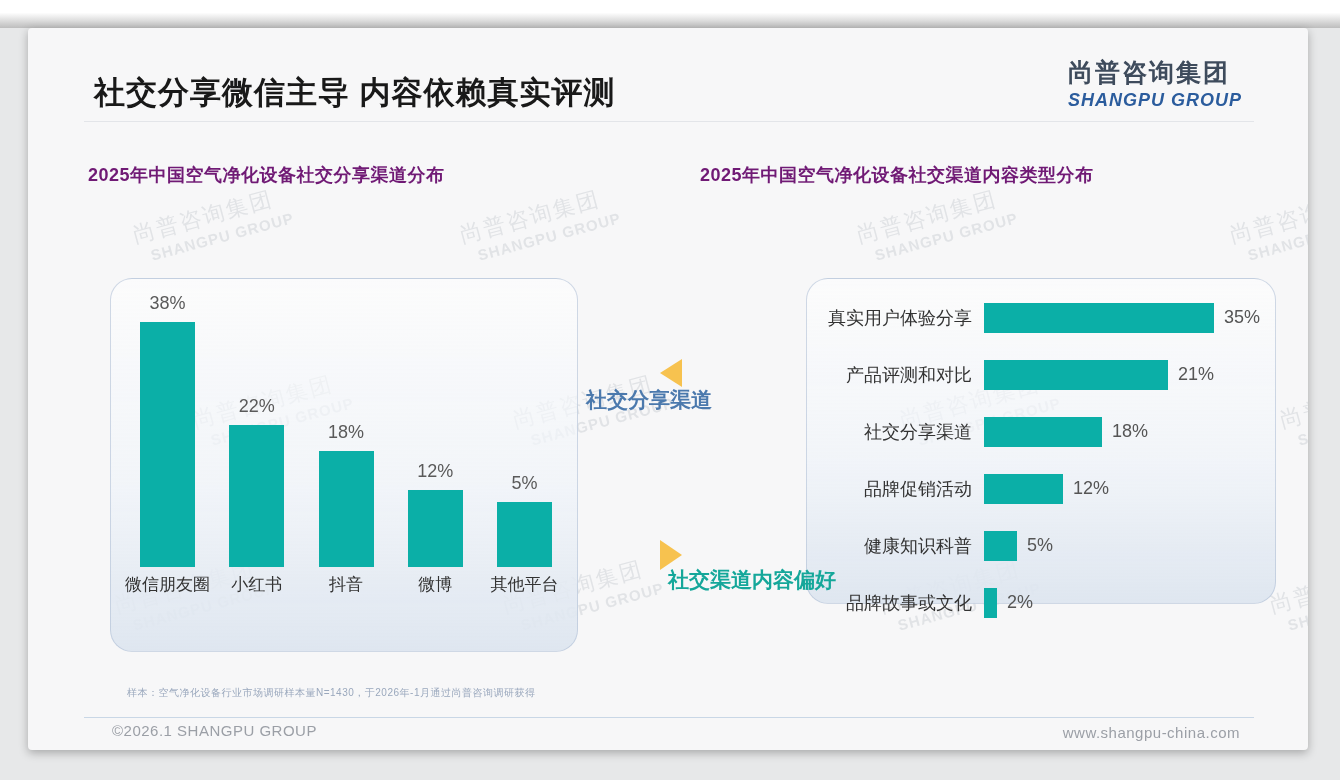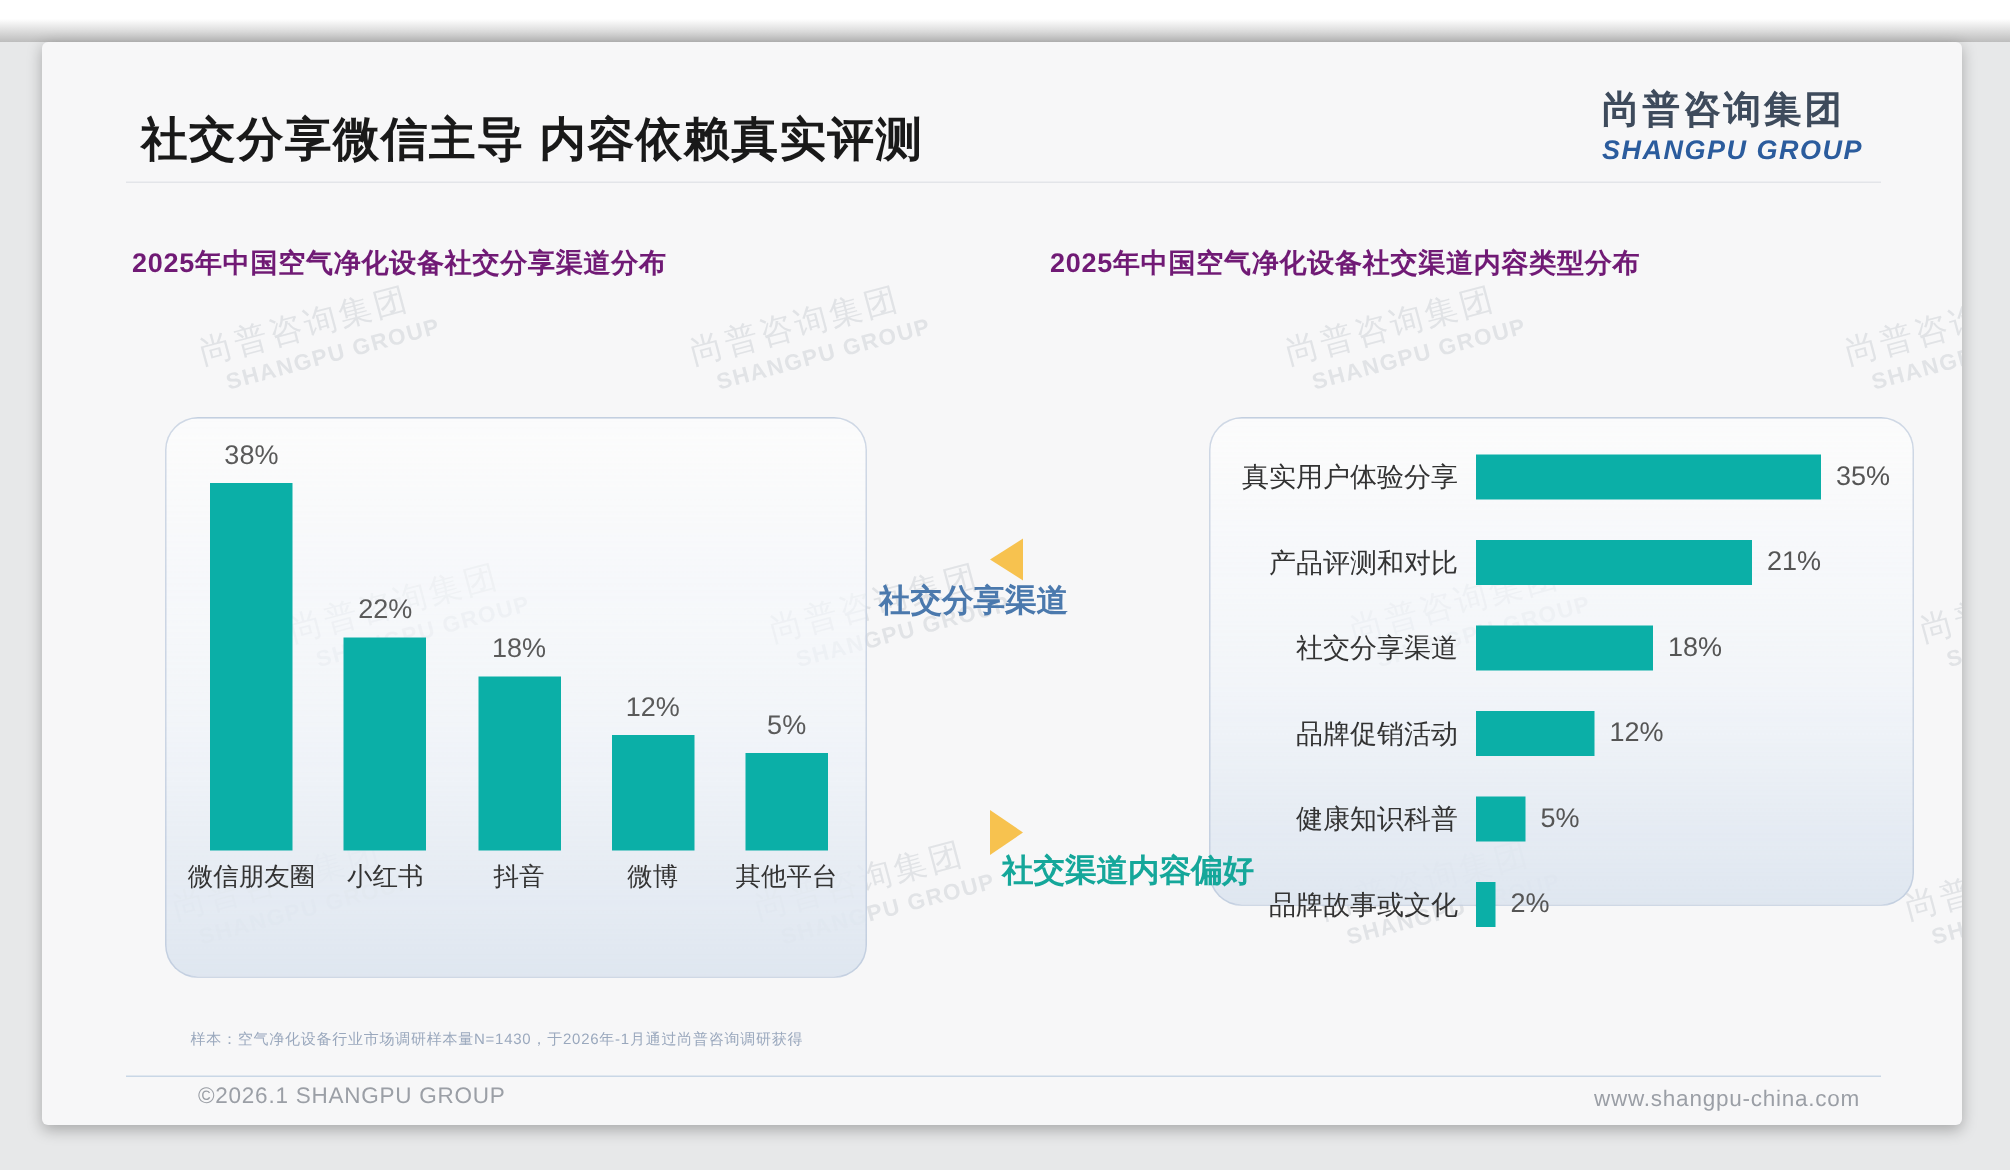--- a/index.html
+++ b/index.html
@@ -73,21 +73,21 @@
   
   .tri { width:0; height:0; }
   .tri-left-wrap { left:632px; top:331px; }
   .tri-right-wrap { left:632px; top:512px; }
   .anno-label { font-size:21px; font-weight:bold; white-space:nowrap; }
   .anno-share { left:558px; top:358px; }
   .anno-pref { left:640px; top:538px; }
 
   .footnote { left:84px; top:658px; font-size:10px; color:#9aa8bd; letter-spacing:0.5px;margin-left:15px; }
   .footer-divider { left:56px; top:689px; width:1170px; height:1px; background:#c9d7e6; }
-  .footer-left { left:84px; top:694px; font-size:15px; color:#9b9fa6; letter-spacing:0.5px;margin-left:20px; }
+  .footer-left { left:84px; top:694px; font-size:15px; color:#9b9fa6; letter-spacing:0.5px; }
   .footer-right { right:68px; top:696px; font-size:15px; color:#9b9fa6; letter-spacing:0.5px; }
 </style>
 </head>
 <body>
 
 <div class="top-strip"></div>
 
 <div class="slide">
 
   <div class="wm-layer">

